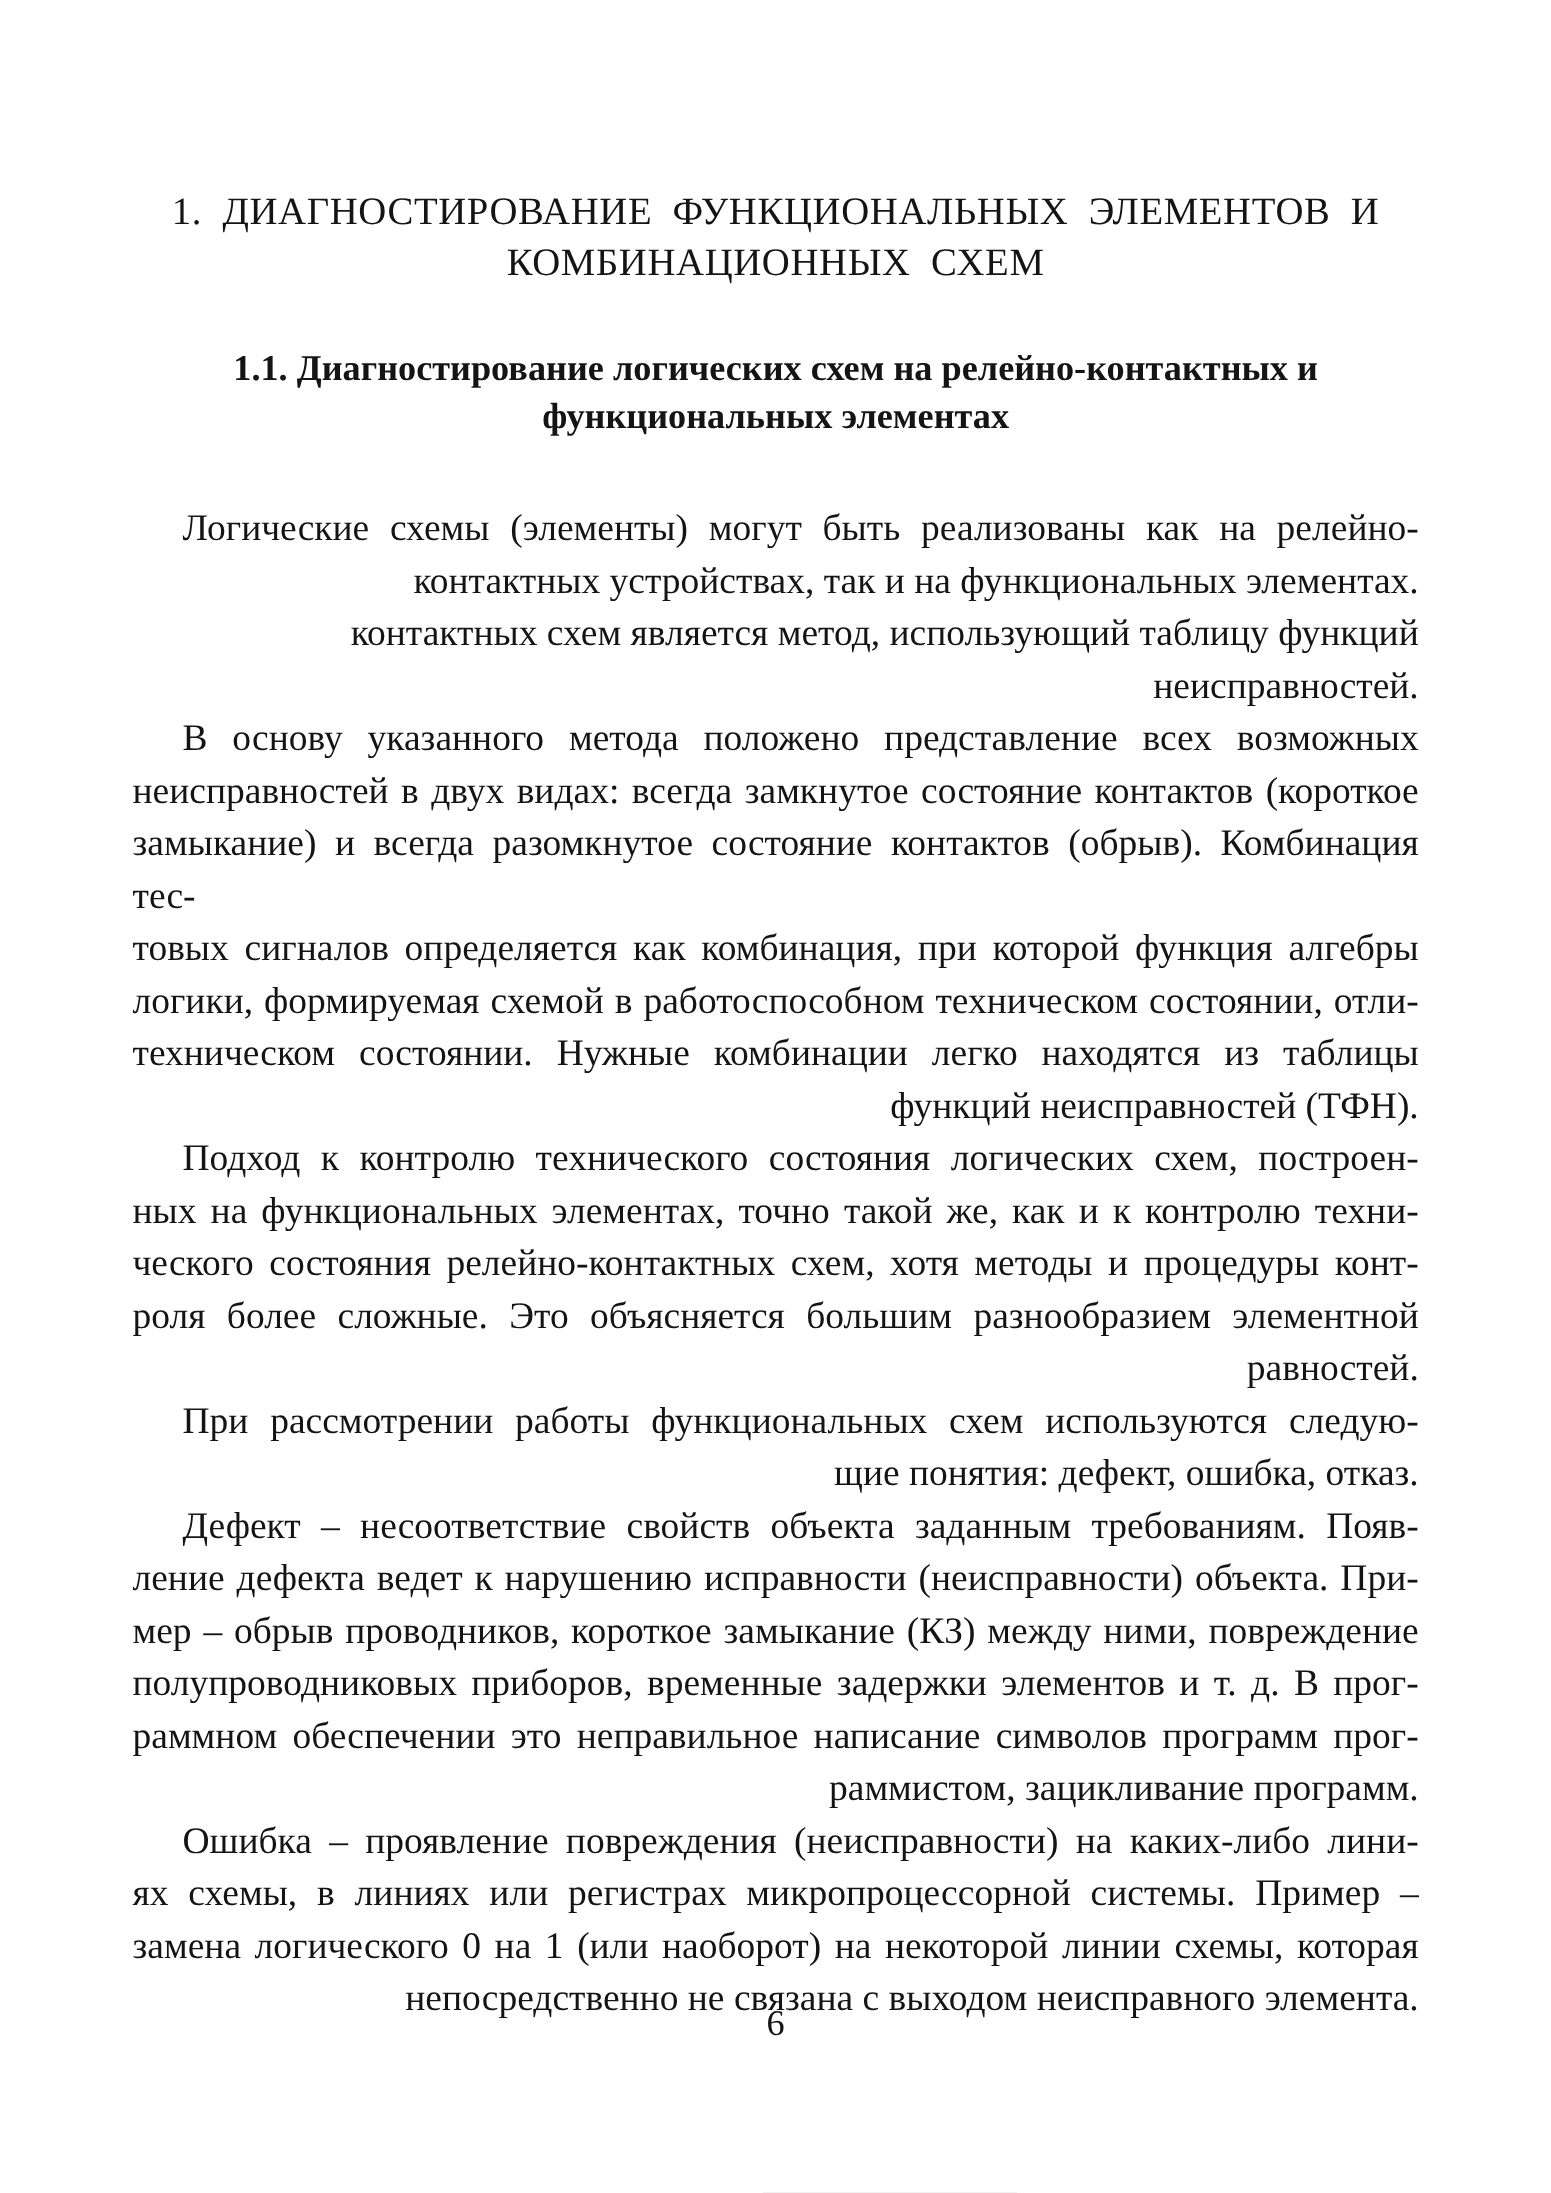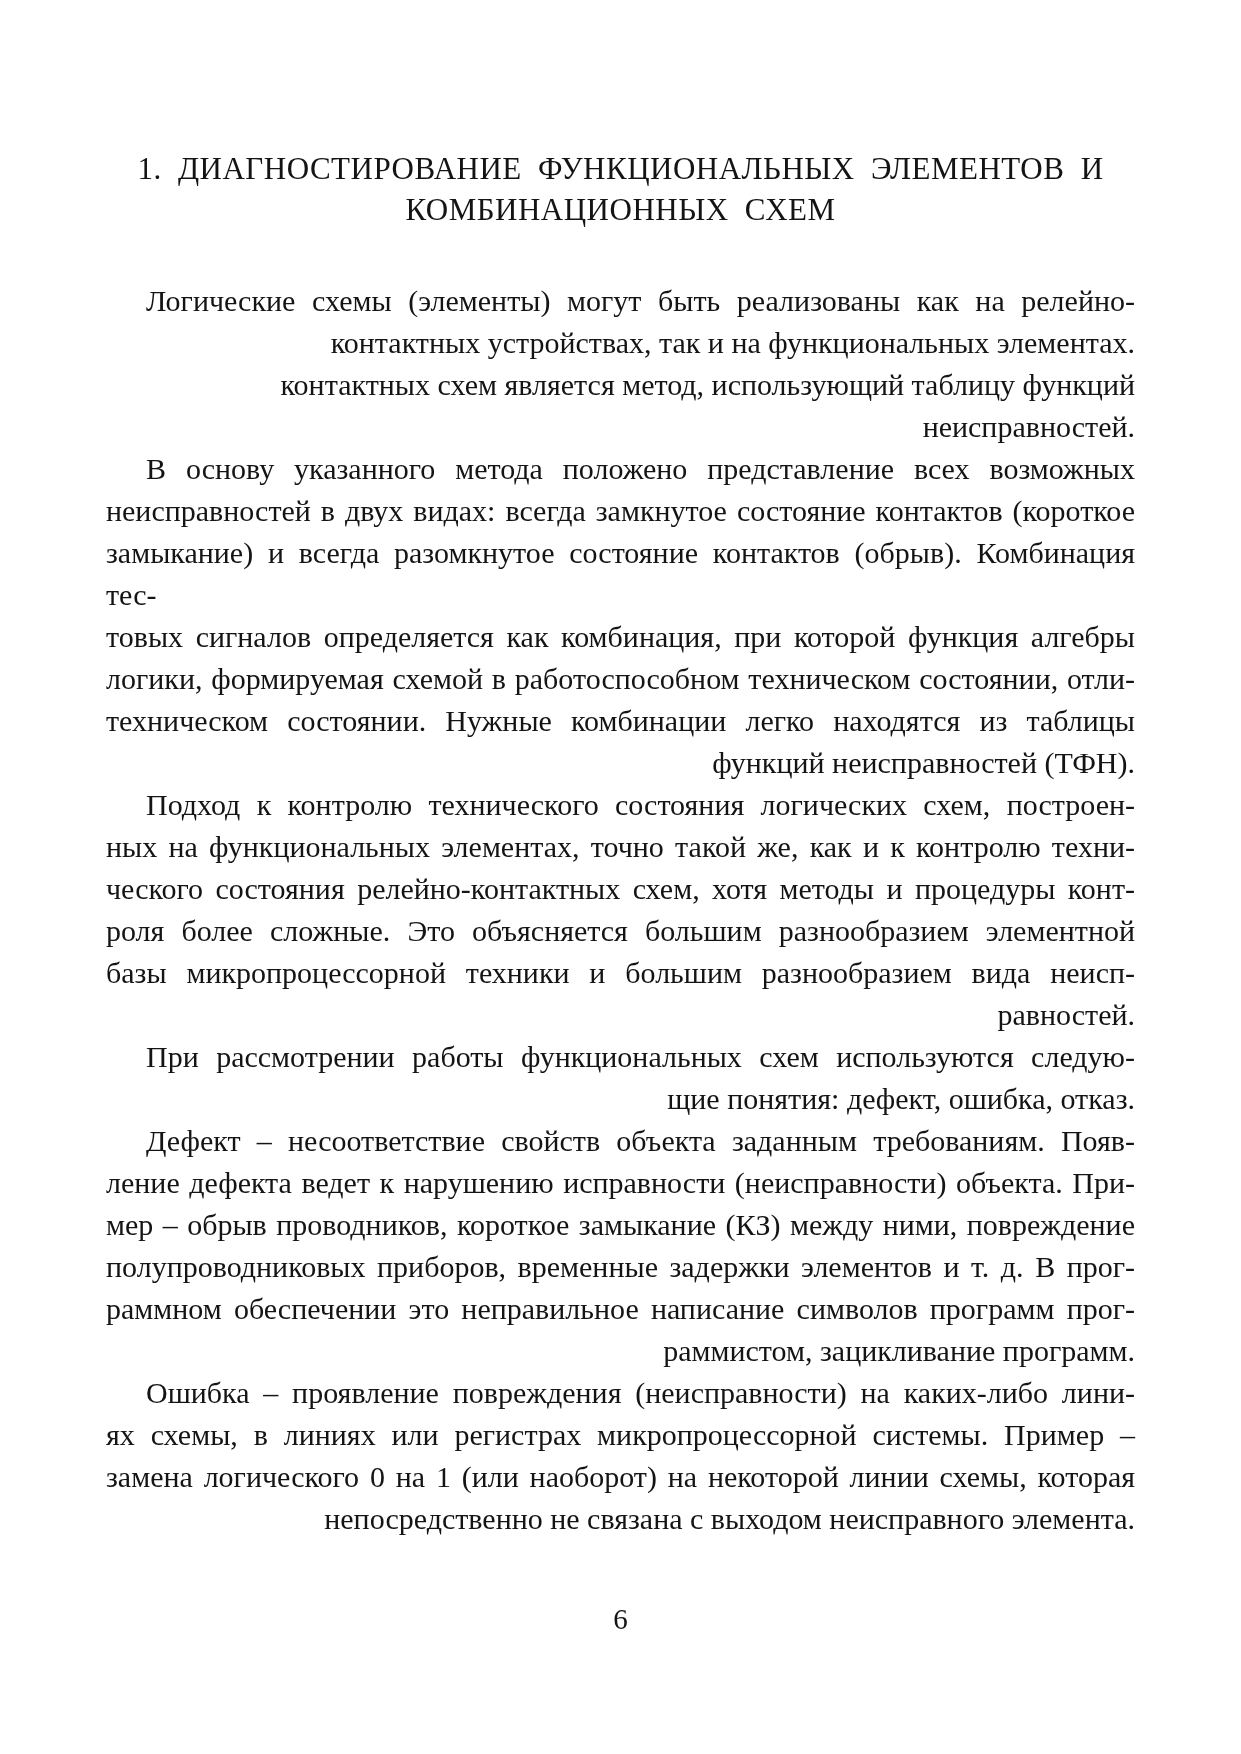--- a/index.html
+++ b/index.html
@@ -66,20 +66,24 @@
 <body>
 
 <div class="page">
   <div class="textblock">
 
     <div class="heading">
       <div>1. ДИАГНОСТИРОВАНИЕ ФУНКЦИОНАЛЬНЫХ ЭЛЕМЕНТОВ И</div>
       <div>КОМБИНАЦИОННЫХ СХЕМ</div>
     </div>
 
+    <div class="subheading">
+      <div>1.1. Диагностирование логических схем на релейно-контактных и</div>
+      <div>функциональных элементах</div>
+    </div>
 
     <div class="bodytext" id="paragraphs">
         <div class="para">
           <div class="line first jl">Логические схемы (элементы) могут быть реализованы как на релейно-</div>
           <div class="line last">контактных устройствах, так и на функциональных элементах.</div>
         </div>
         <div class="para">
           <div class="line last">контактных схем является метод, использующий таблицу функций неисправностей.</div>
         </div>
         <div class="para">
@@ -89,21 +93,20 @@
           <div class="line jl">товых сигналов определяется как комбинация, при которой функция алгебры</div>
           <div class="line jl">логики, формируемая схемой в работоспособном техническом состоянии, отли-</div>
           <div class="line jl">техническом состоянии. Нужные комбинации легко находятся из таблицы</div>
           <div class="line last">функций неисправностей (ТФН).</div>
         </div>
         <div class="para">
           <div class="line first jl">Подход к контролю технического состояния логических схем, построен-</div>
           <div class="line jl">ных на функциональных элементах, точно такой же, как и к контролю техни-</div>
           <div class="line jl">ческого состояния релейно-контактных схем, хотя методы и процедуры конт-</div>
           <div class="line jl">роля более сложные. Это объясняется большим разнообразием элементной</div>
-          <div class="line jl">базы микропроцессорной техники и большим разнообразием вида неисп-</div>
           <div class="line last">равностей.</div>
         </div>
         <div class="para">
           <div class="line first jl">При рассмотрении работы функциональных схем используются следую-</div>
           <div class="line last">щие понятия: дефект, ошибка, отказ.</div>
         </div>
         <div class="para">
           <div class="line first jl">Дефект – несоответствие свойств объекта заданным требованиям. Появ-</div>
           <div class="line jl">ление дефекта ведет к нарушению исправности (неисправности) объекта. При-</div>
           <div class="line jl">мер – обрыв проводников, короткое замыкание (КЗ) между ними, повреждение</div>

